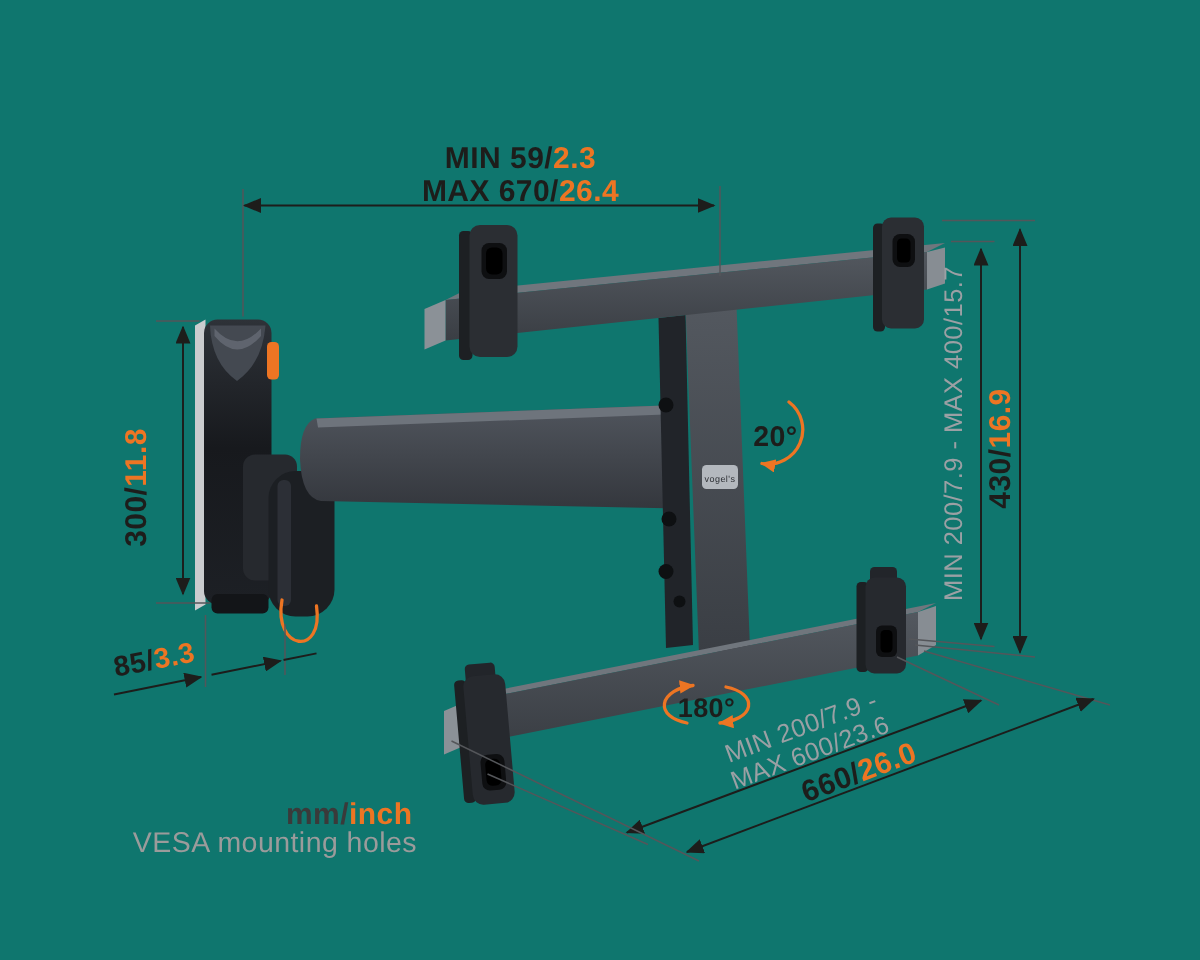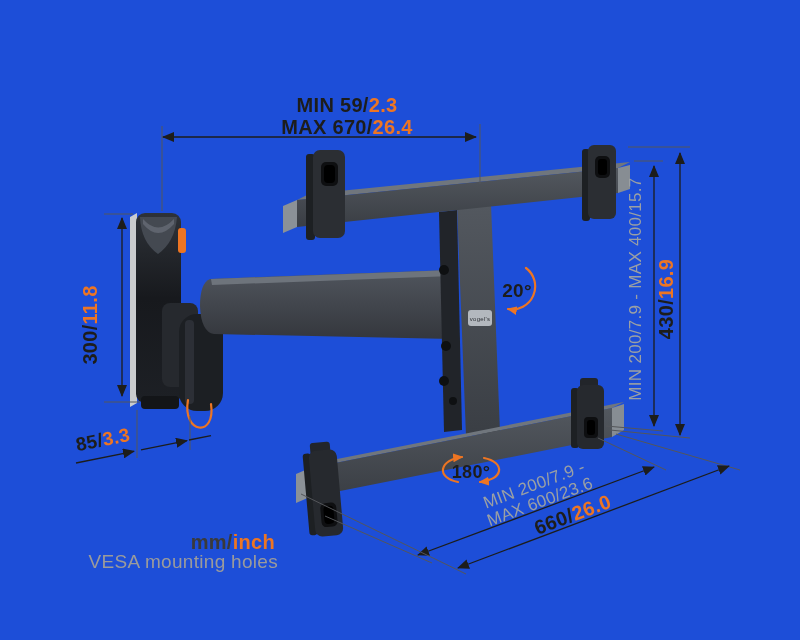--- a/index.html
+++ b/index.html
@@ -1,16 +1,16 @@
 <!DOCTYPE html>
 <html><head>
 <meta charset="utf-8">
 <style>
   html,body{margin:0;padding:0;background:#ffffff;}
-  .stage{position:relative;width:800px;height:640px;background:#1d4ed8;overflow:hidden;}
+  .stage{position:relative;width:800px;height:640px;background:#0f766e;overflow:hidden;}
   svg text{font-family:"Liberation Sans", sans-serif;letter-spacing:.3px;}
   .tb{fill:#1d1d1b;font-weight:700;}
   .to{fill:#ED7523;font-weight:700;}
   .td{fill:#3a3a3a;font-weight:700;}
   .tg{fill:#9ba0a4;font-weight:400;}
   .tg2{fill:#9b9b9b;font-weight:400;}
   .fs17{font-size:17px;} .fs18{font-size:18px;} .fs19{font-size:19px;} .fs20{font-size:20px;}
   .dl{stroke:#1d1d1b;stroke-width:1.3;fill:none;}
   .xl{stroke:#54565a;stroke-width:1;fill:none;}
   .oa{stroke:#ED7523;stroke-width:2.2;fill:none;stroke-linecap:round;}

